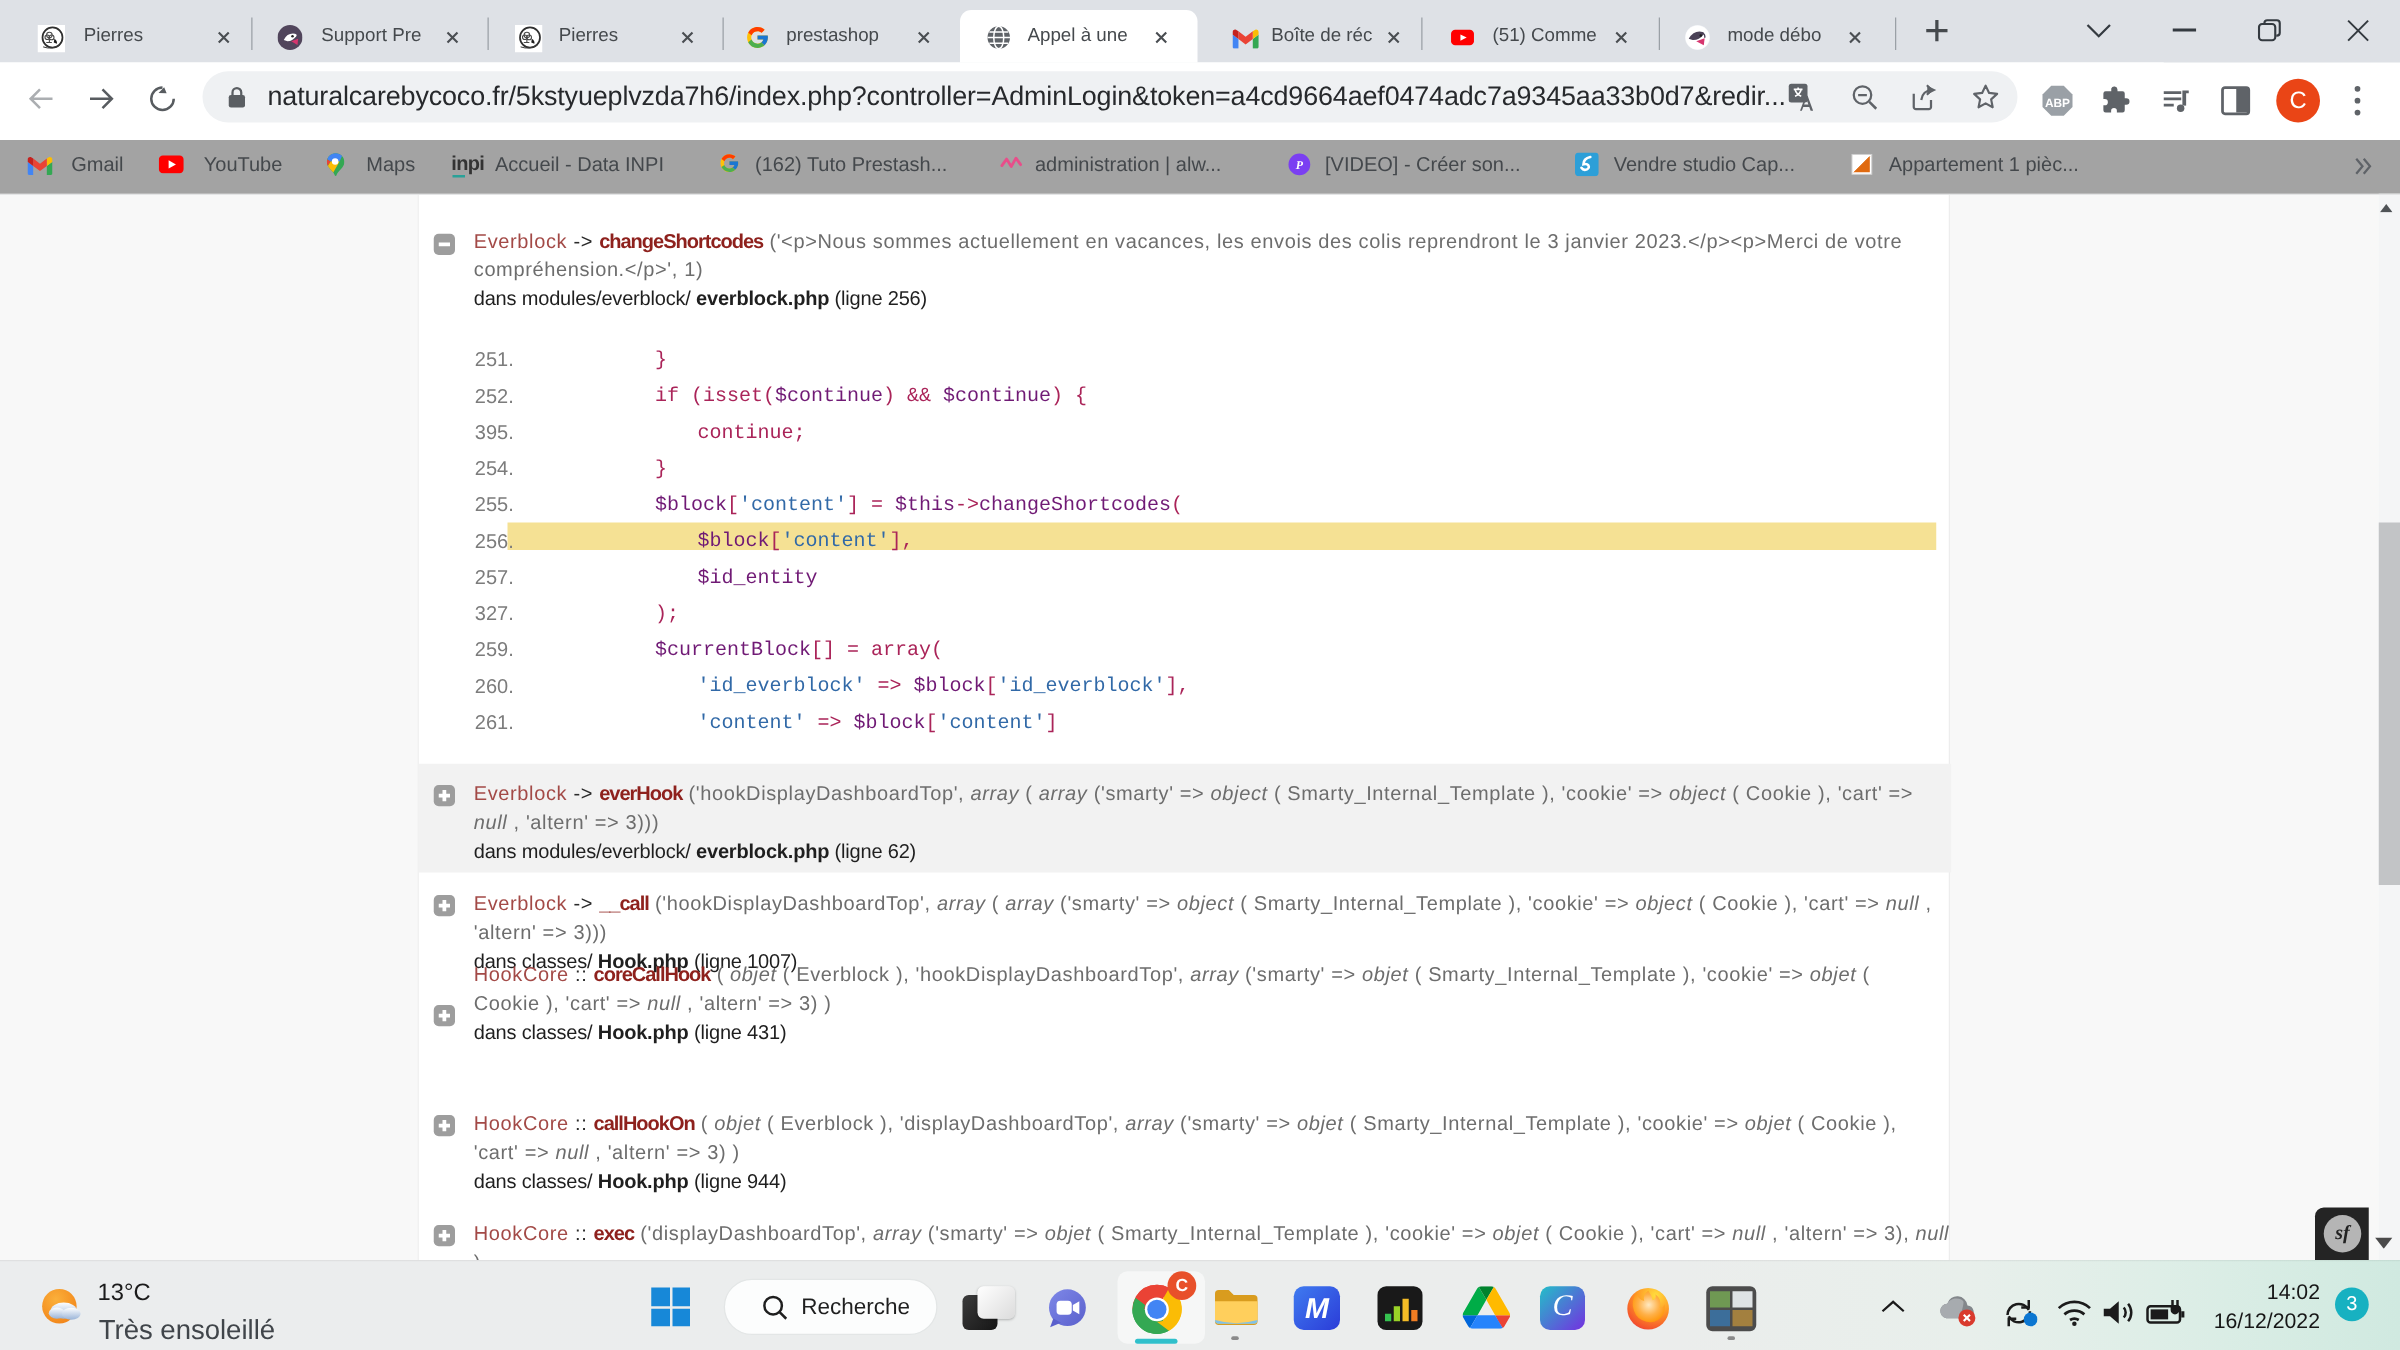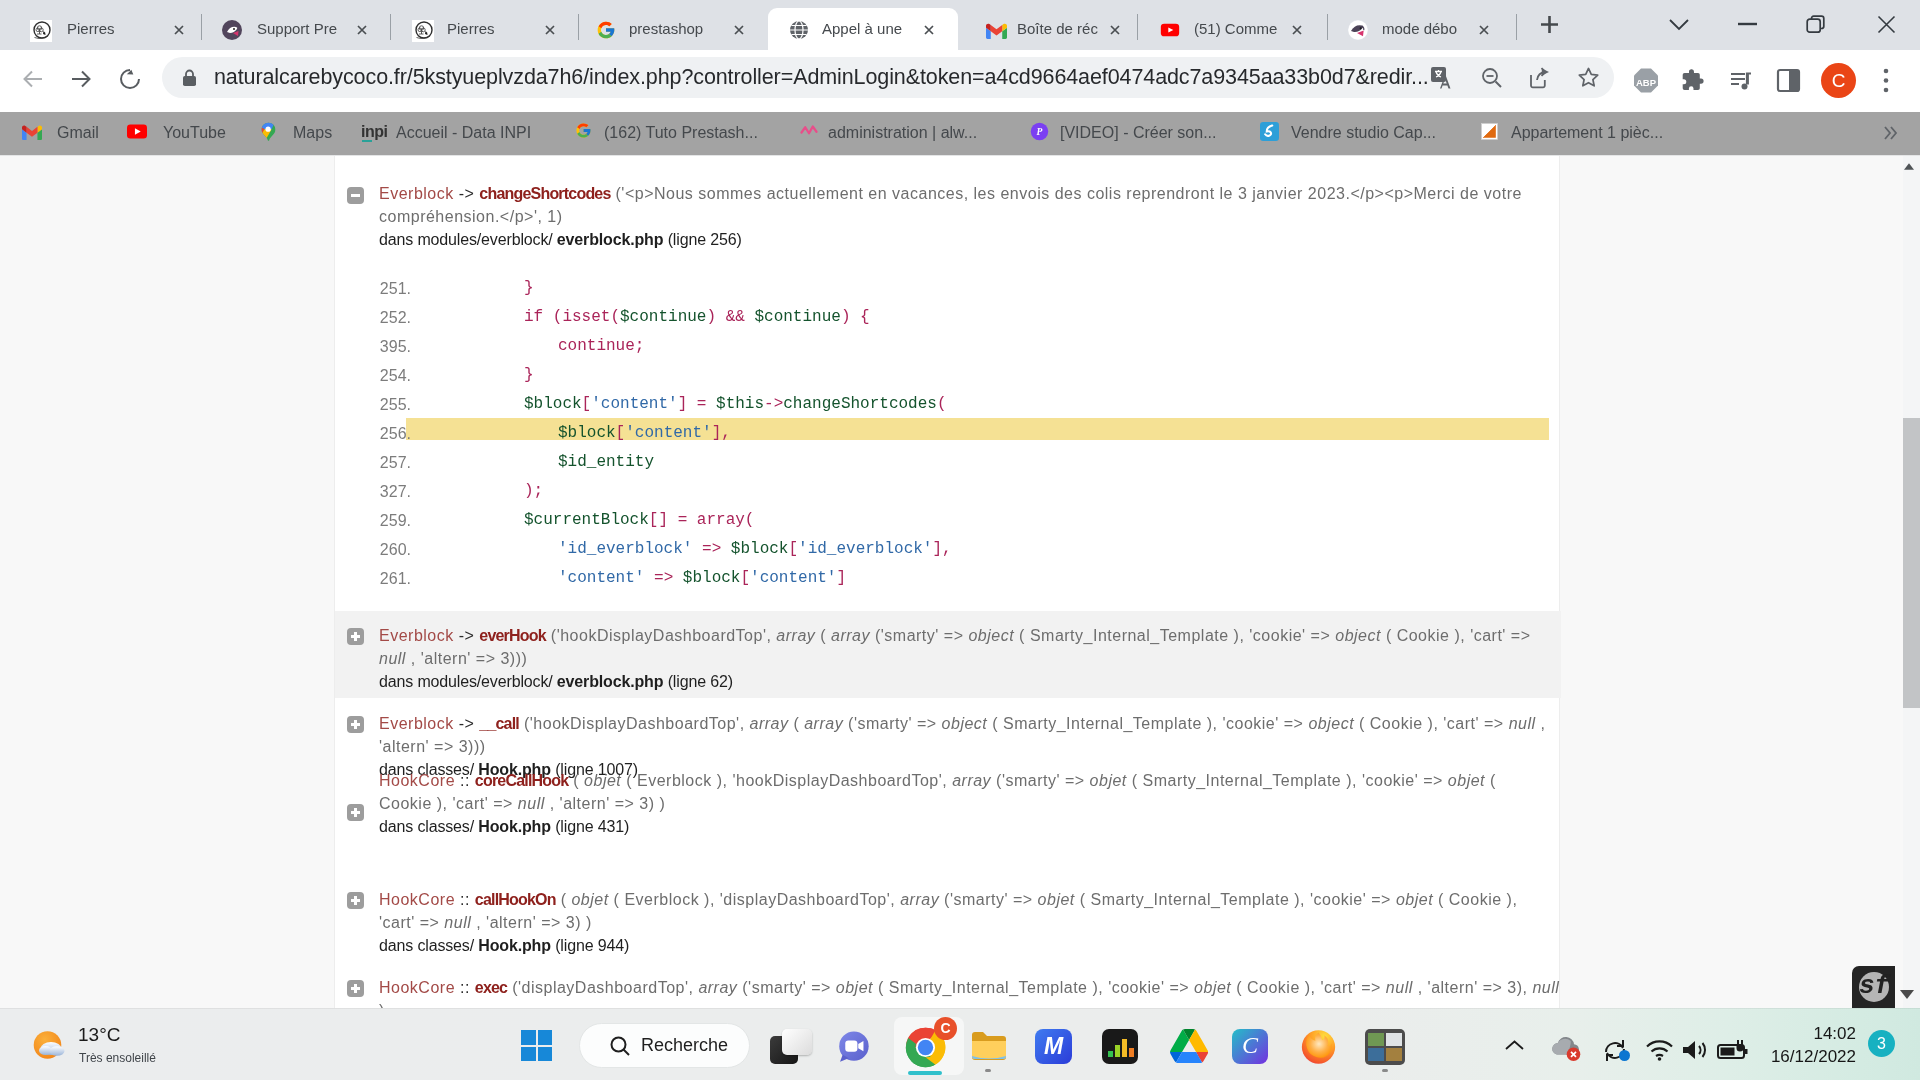--- a/index.html
+++ b/index.html
@@ -38,30 +38,30 @@
   .dans b { font-weight:bold; }
   .ico { position:absolute; left:12px; width:17px; height:17px; background:#9d9d9d; border-radius:4px; }
   .ico:before { content:""; position:absolute; left:4px; top:7px; width:9px; height:3px; background:#fff; }
   .ico.plus:after { content:""; position:absolute; left:7px; top:4px; width:3px; height:9px; background:#fff; }
   .grayrow { position:absolute; left:0; width:1226px; background:#f2f2f2; }
   #codeblock { position:absolute; left:0; top:0; }
   .cl { position:absolute; font-family:"Liberation Mono",monospace; font-size:16px; line-height:29px; white-space:pre; }
   .lno { position:absolute; left:16px; font-size:16px; color:#7c7c7c; text-align:right; width:60px; line-height:29px; }
   .kw { color:#aa2459; }
   .st { color:#3169a7; }
-  .vr { color:#14532d;font-family:Liberation Mono, monospace; }
+  .vr { color:#701a75;font-family:Liberation Mono, monospace; }
   #hl256 { position:absolute; left:71px; top:263px; width:1143px; height:22px; background:#f5e194; }
 
   
   #sbar { position:absolute; left:1903px; top:155px; width:17px; height:853px; background:#f4f5f6; }
   #sthumb { position:absolute; left:0; top:263px; width:17px; height:290px; background:#c2c4c6; }
 
   
   #sfbox { position:absolute; left:1852px; top:966px; width:43px; height:42px; background:#242424; border-radius:7px 0 0 0; }
-  #sfcirc { position:absolute; left:7px; top:6px; width:30px; height:30px; border-radius:50%; background:#b5b5b5; color:#222; font-family:Liberation Mono, monospace; font-style:italic; font-weight:bold; font-size:26px; text-align:center; line-height:29px; }
+  #sfcirc { position:absolute; left:7px; top:6px; width:30px; height:30px; border-radius:50%; background:#b5b5b5; color:#222; font-family:Liberation Serif, serif; font-style:italic; font-weight:bold; font-size:16px; text-align:center; line-height:29px; }
 
   
   #taskbar { position:absolute; left:0; top:1008px; width:1920px; height:72px;
     background:linear-gradient(to right,#ebedee 0%,#ebedec 70%,#e8efeb 82%,#deeee7 90%,#d4ebe2 97%,#d0e9e0 100%);
     border-top:1px solid rgba(0,0,0,0.05); }
 </style>
 </head>
 <body>
 
 <div id="content">
@@ -457,21 +457,21 @@
           <stop offset="0" stop-color="#fdfeff"></stop>
           <stop offset="1" stop-color="#9ab4d8"></stop>
         </linearGradient>
       </defs>
     <circle cx="14.5" cy="15" r="13.8" fill="url(#sung)"></circle>
     <ellipse cx="18" cy="18.5" rx="10.5" ry="6.5" fill="url(#cldg)"></ellipse>
     <ellipse cx="12.5" cy="20.5" rx="6.5" ry="4.5" fill="url(#cldg)"></ellipse>
     <ellipse cx="24" cy="21" rx="7.5" ry="4.8" fill="url(#cldg)"></ellipse>
   </svg>
   <div class="abs" style="left:78px;top:15px;font-size:19px;color:#1b1b1b">13°C</div>
-  <div class="abs" style="left:79px;top:42px;font-size:12px;color:#40454a">Très ensoleillé</div>
+  <div class="abs" style="left:79px;top:42px;font-size:22px;color:#40454a">Très ensoleillé</div>
 
   <div class="abs" style="left:521px;top:21px;width:31px;height:31px">
     <div class="abs" style="left:0;top:0;width:14.5px;height:14.5px;background:#1788d8"></div>
     <div class="abs" style="left:16.5px;top:0;width:14.5px;height:14.5px;background:#1788d8"></div>
     <div class="abs" style="left:0;top:16.5px;width:14.5px;height:14.5px;background:#1788d8"></div>
     <div class="abs" style="left:16.5px;top:16.5px;width:14.5px;height:14.5px;background:#1788d8"></div>
   </div>
 
   <div class="abs" style="left:579px;top:14px;width:171px;height:45px;border-radius:23px;background:#fcfdfd;border:1px solid #e3e6e6">
     <svg class="abs" style="left:29px;top:11px;width:23px;height:23px" viewBox="0 0 23 23">

